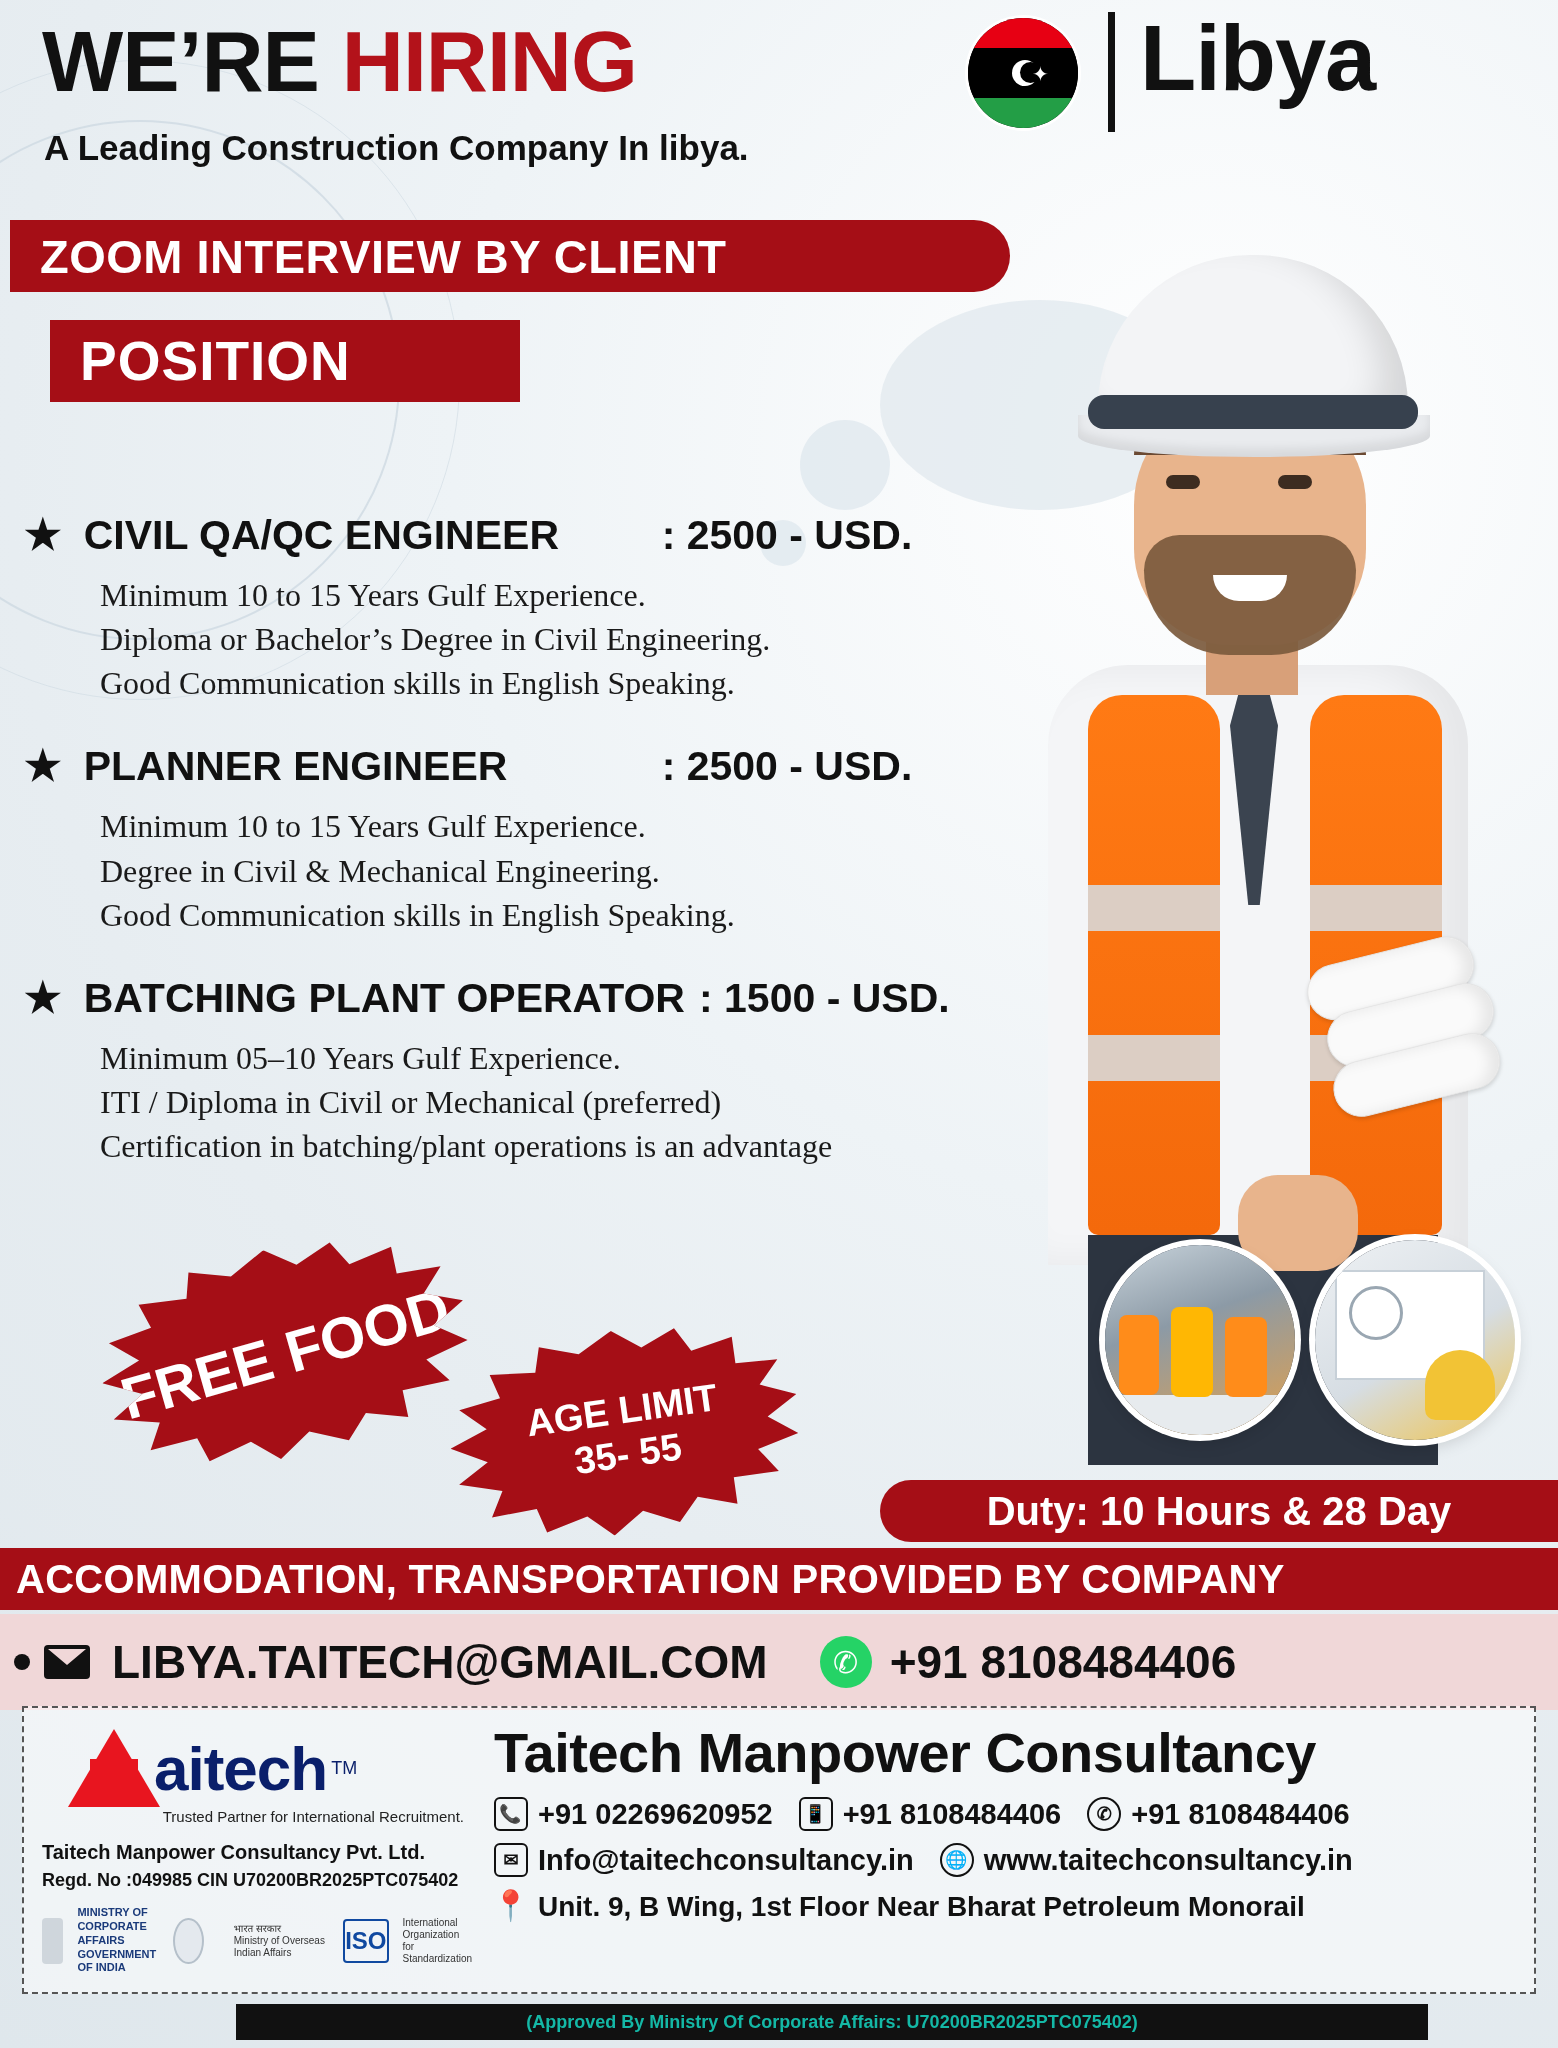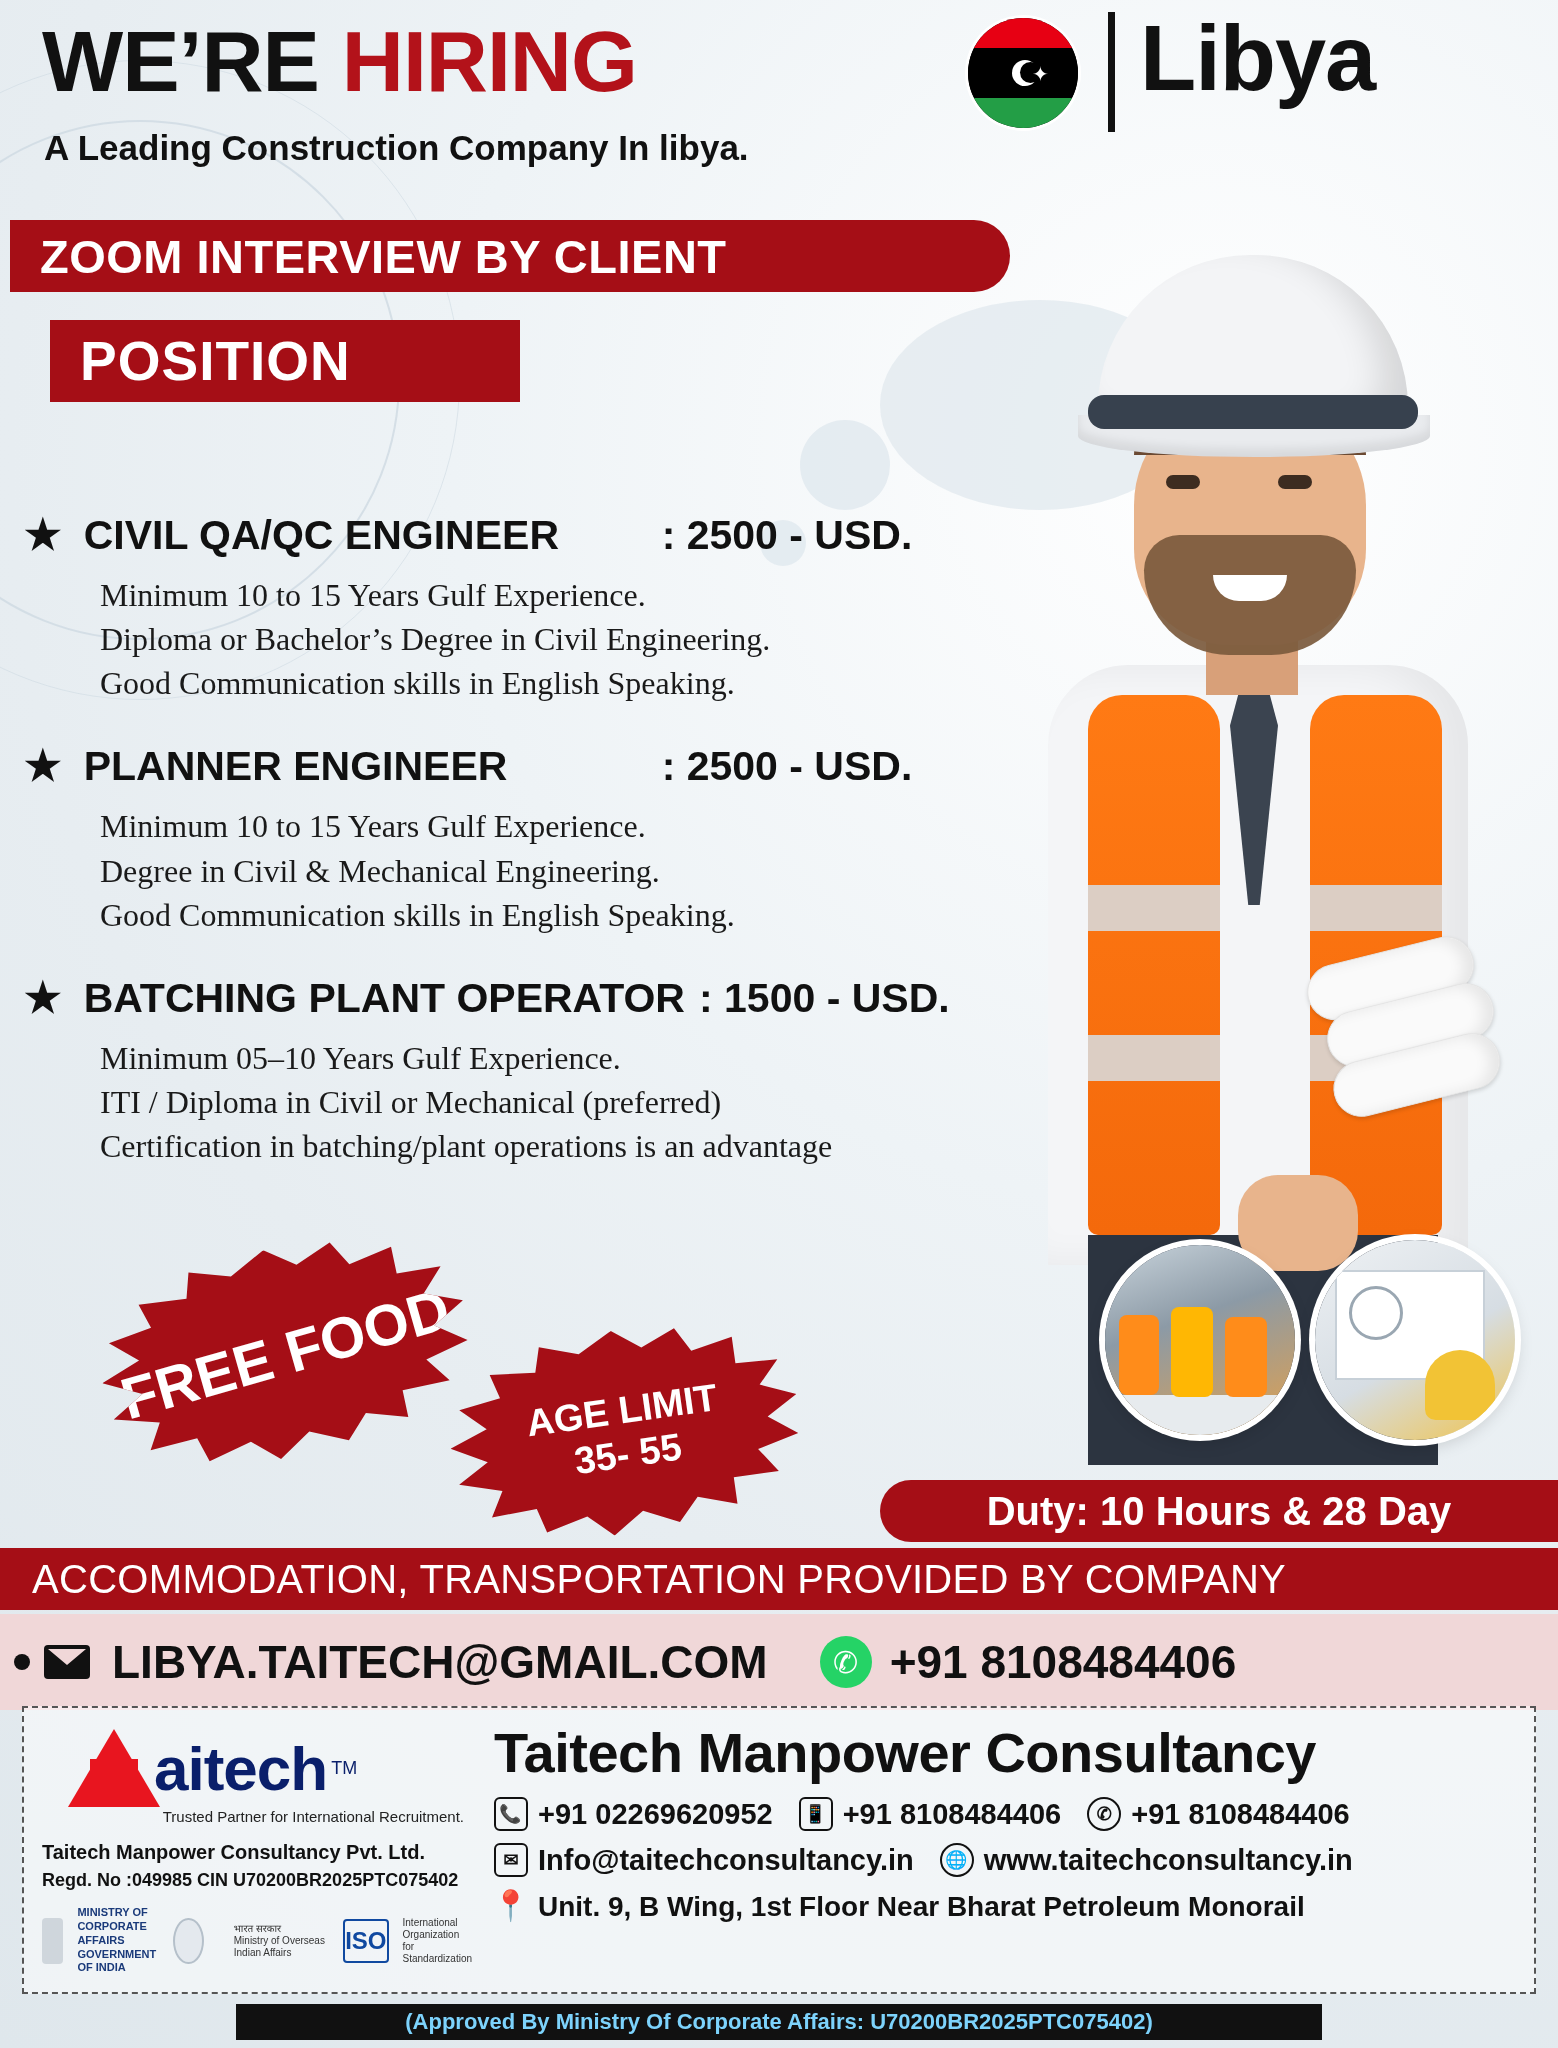--- a/index.html
+++ b/index.html
@@ -233,21 +233,21 @@
     position: absolute; left: 880px; top: 1480px; width: 678px; height: 62px;
     background: #a50e16; border-radius: 34px 0 0 34px;
     display: flex; align-items: center; justify-content: center;
   }
   .duty span { color:#fff; font-size: 40px; font-weight: 800; }
 
   .accom {
     position: absolute; left: 0; top: 1548px; width: 1558px; height: 62px;
     background: #a50e16; display:flex; align-items:center;
   }
-  .accom span { color:#fff; font-size: 40px; font-weight: 400; margin-left: 32px; letter-spacing: 0.3px; }
+  .accom span { color:#fff; font-size: 40px; font-weight: 700; margin-left: 16px; letter-spacing: 0.3px; }
 
   .contact-strip {
     position: absolute; left: 0; top: 1614px; width: 1558px; height: 96px;
     background: #f0d7d8; display:flex; align-items:center;
   }
   .dot-bullet { width: 16px; height: 16px; border-radius: 50%; background: #111; margin-left: 14px; }
   .mail-icon {
     width: 46px; height: 34px; background:#111; margin-left: 14px; border-radius: 4px;
     position: relative;
   }
@@ -301,22 +301,22 @@
   .frow { display:flex; align-items:center; font-size: 29px; font-weight: 700; color:#111; margin-top: 12px; }
   .frow .ic {
     width: 34px; height: 34px; border: 2px solid #111; border-radius: 6px; margin-right: 10px;
     display:flex; align-items:center; justify-content:center; font-size: 18px; line-height:1;
   }
   .frow .ic.round { border-radius: 50%; }
   .frow .gap { width: 26px; }
   .faddr { font-size: 28px; font-weight: 700; color:#111; margin-top: 10px; line-height: 1.3; }
 
   .approved {
-    position:absolute; left: 236px; top: 2004px; width: 1086px; height: 36px;
-    background:#111; color:#7dd3fc; font-size: 22px; font-weight: 700;
+    position:absolute; left: 236px; top: 2004px; width: 1192px; height: 36px;
+    background:#111; color:#14b8a6; font-size: 18px; font-weight: 700;
     display:flex; align-items:center; justify-content:center;
   }
 </style>
 </head>
 <body>
 
 <div id="poster">
 
   <div class="deco arc"></div>
   <div class="deco arc2"></div>

